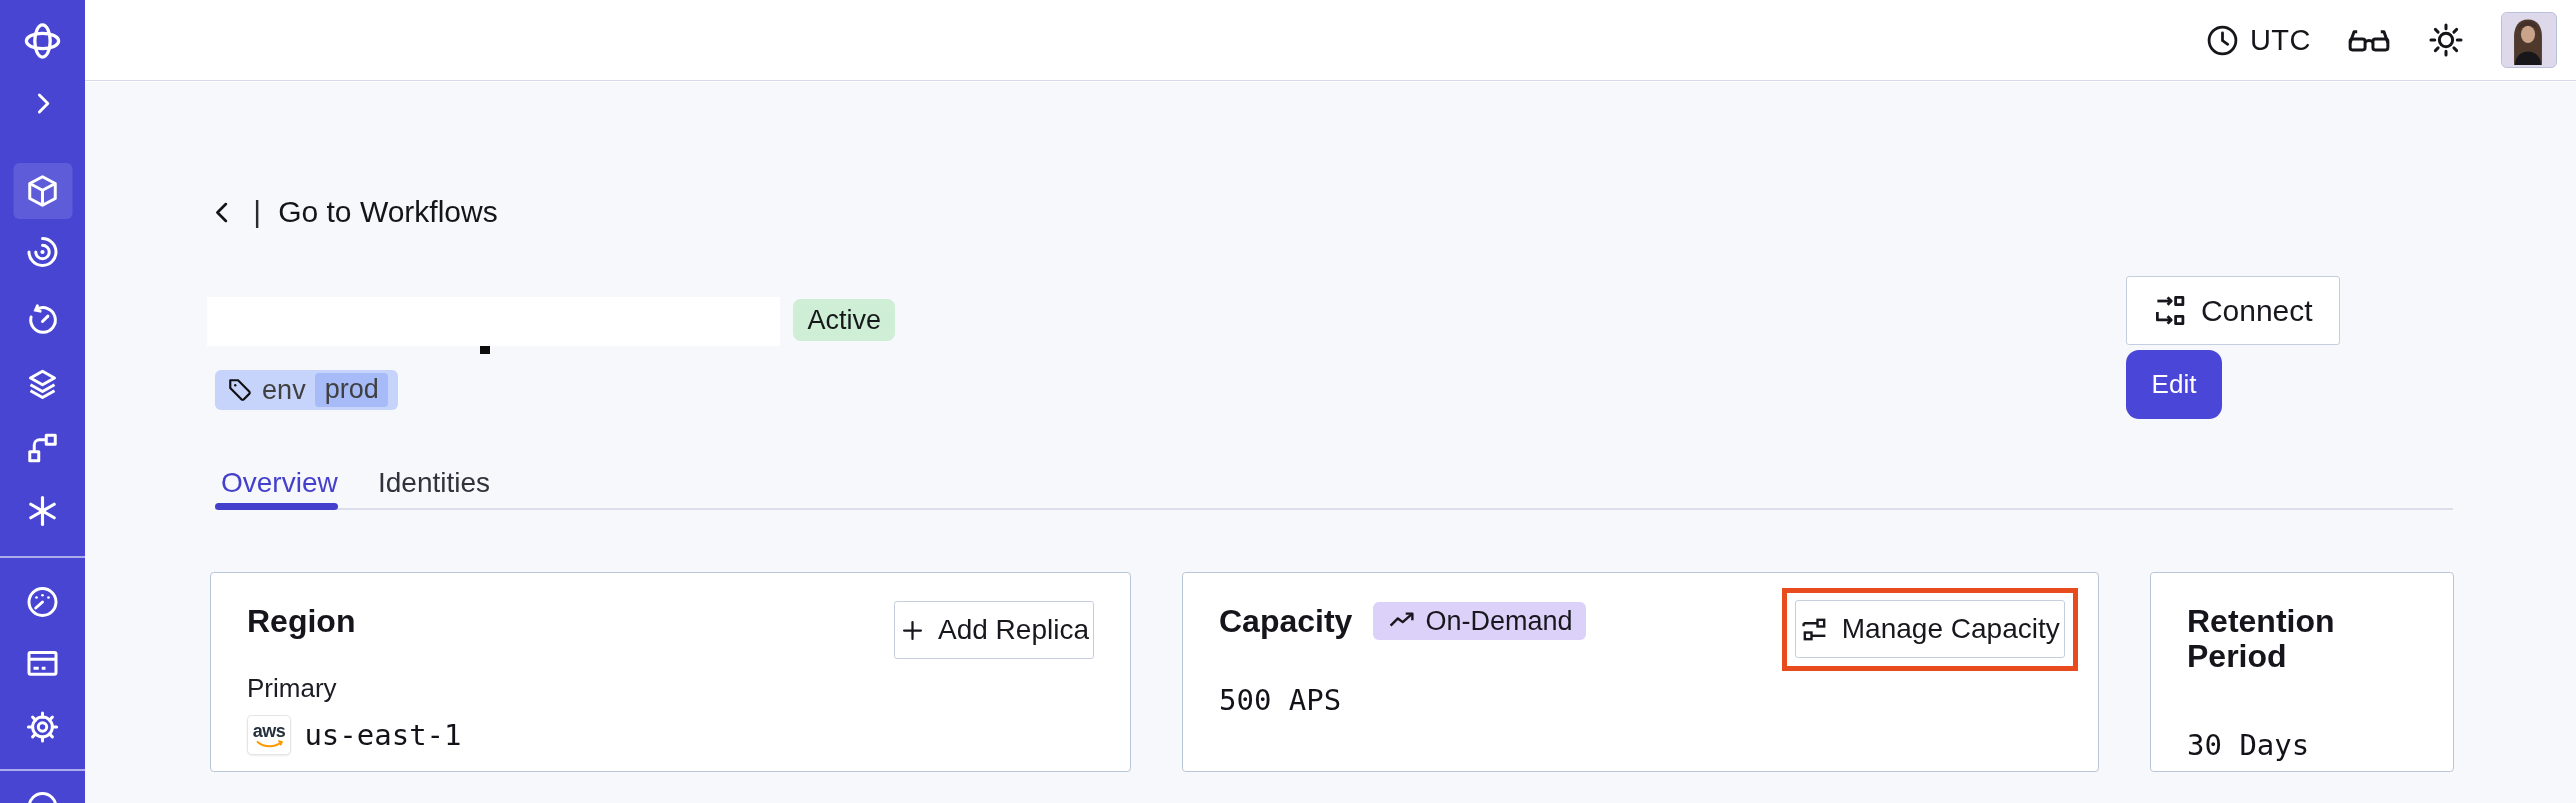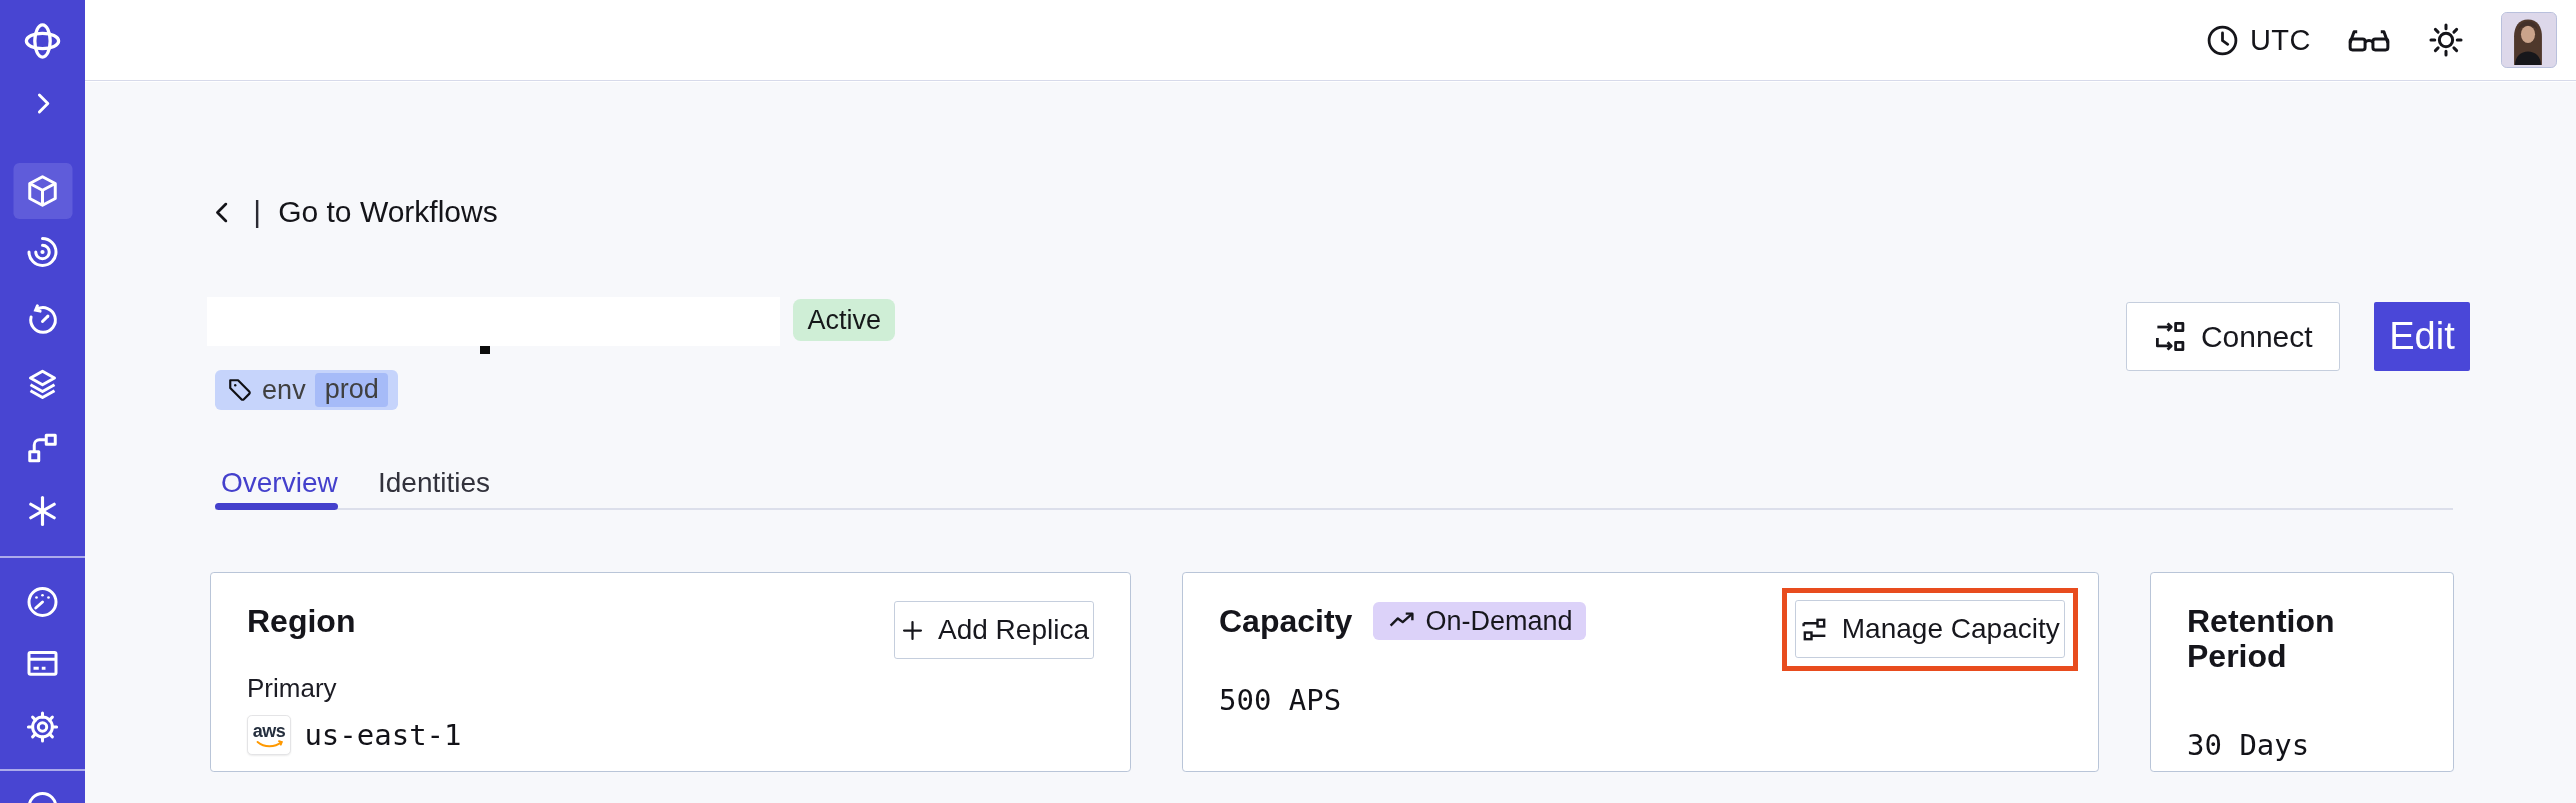--- a/index.html
+++ b/index.html
@@ -36,26 +36,26 @@
 
   .name-redacted{position:absolute;left:207px;top:297px;width:573px;height:49px;background:#ffffff;}
   .name-dot{position:absolute;left:480px;top:346px;width:9.6px;height:7.7px;background:#0c0c0c;}
   .status-badge{position:absolute;left:793px;top:299px;height:42px;display:flex;align-items:center;
     padding:0 14.4px;background:#cfeed6;border-radius:7.7px;font-size:27px;color:#16181a;}
 
   .tag-pill{position:absolute;left:215px;top:370px;height:40px;display:flex;align-items:center;
     gap:9.6px;background:#c6d4fb;border-radius:5.8px;padding:0 9.6px 0 11.5px;font-size:27px;color:#404040;}
   .tag-chip{background:#a6bbf8;border-radius:3.8px;padding:1px 9.6px 2.9px;}
 
-  .actions{position:absolute;left:2126px;top:302px;display:flex;gap:34px;}
+  .actions{position:absolute;left:2126px;top:276px;display:flex;gap:5px;flex-direction:column;}
   .btn{display:inline-flex;align-items:center;justify-content:center;gap:12.5px;background:#ffffff;
     border:1.9px solid #c5cedd;border-radius:2.9px;color:#17171d;cursor:pointer;}
   .btn-connect{width:214px;height:69px;font-size:30px;font-weight:500;}
-  .btn-edit{width:96px;height:69px;background:#4a47d8;border:none;border-radius:2px;color:#ffffff;
-    font-size:38px;font-weight:500;display:inline-flex;align-items:center;justify-content:center;cursor:pointer;}
+  .btn-edit{width:96px;height:69px;background:#4a47d8;border:none;border-radius:13px;color:#ffffff;
+    font-size:26px;font-weight:500;display:inline-flex;align-items:center;justify-content:center;cursor:pointer;}
 
   .tabs-divider{position:absolute;left:215px;top:508px;width:2238px;height:1.9px;background:#dcdfeb;}
   .tab{position:absolute;top:467px;font-size:28px;font-weight:500;cursor:pointer;}
   .tab-overview{left:221px;color:#4440cc;}
   .tab-identities{left:378px;color:#32323c;}
   .tab-underline{position:absolute;left:215px;top:503px;width:123px;height:6.7px;border-radius:3.8px;background:#4440cc;}
 
   
   .cards{position:absolute;left:210px;top:572px;display:flex;gap:51px;}
   .card{background:#ffffff;border:1.9px solid #b9c5d8;border-radius:3.8px;height:200px;padding:31px 36px;}

